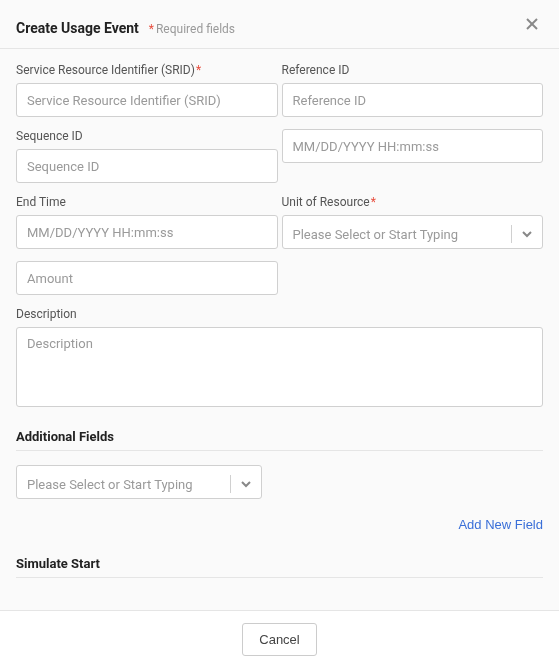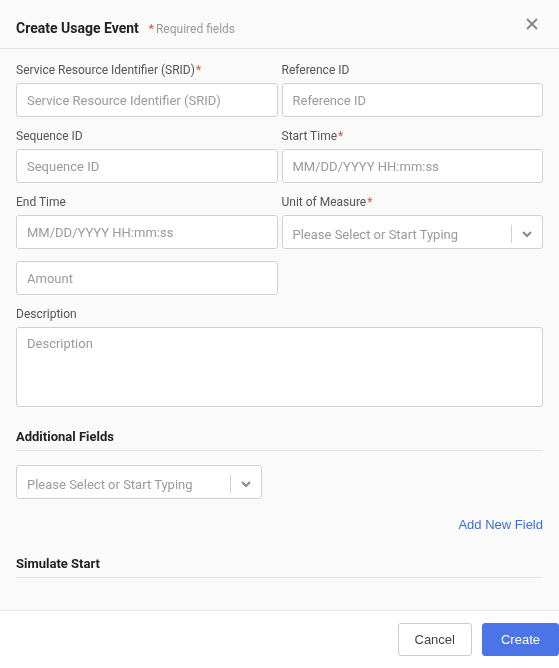--- a/index.html
+++ b/index.html
@@ -84,23 +84,23 @@
     .addl-select-wrap { width: 246px; }
     .addnew-row {
       display: flex; justify-content: flex-end;
       margin-top: 16px; margin-bottom: 6px; align-items: flex-end;
     }
     .link-btn {
       background: none; border: none; color: #3a6fd8;
       font-size: 13px; cursor: pointer; padding: 2px 0;
     }
     .footer {
-      display: flex; justify-content: flex-end;
+      display: flex; justify-content: center;
       gap: 10px;
-      padding: 12px 0;
+      padding: 12px 16px;
       border-top: 1px solid #e5e5e5;
       background: #fff;
     }
     .btn-secondary {
       background: #fff; border: 1px solid #ccc; color: #444;
       font-size: 13px; padding: 8px 16px; border-radius: 3px;
       cursor: pointer;
     }
     .btn-primary {
       background: #4a74e8; border: 1px solid #4a74e8; color: #fff;
@@ -136,31 +136,30 @@
       <label class="field-label"><span>Reference ID</span></label>
       <input type="text" class="text-input" placeholder="Reference ID" style="">
     </div>
 
     <div class="field">
       <label class="field-label"><span>Sequence ID</span></label>
       <input type="text" class="text-input" placeholder="Sequence ID" style="">
     </div>
 
     <div class="field">
-      <label class="field-label"><span>Start Time</span><span class="star">*</span></label>
       <input type="text" class="text-input" placeholder="MM/DD/YYYY HH:mm:ss" style="">
     </div>
 
     <div class="field">
       <label class="field-label"><span>End Time</span></label>
       <input type="text" class="text-input" placeholder="MM/DD/YYYY HH:mm:ss" style="">
     </div>
 
     <div class="field">
-      <label class="field-label"><span>Unit of Measure</span><span class="star">*</span></label>
+      <label class="field-label"><span>Unit of Resource</span><span class="star">*</span></label>
       <div class="select-box">
         <span class="select-placeholder">Please Select or Start Typing</span>
         <span class="select-right">
           <span class="select-divider"></span>
           <svg class="chevron-svg" viewBox="0 0 14 14">
               <polyline points="3,5 7,9 11,5"></polyline>
             </svg>
         </span>
       </div>
     </div>
@@ -193,14 +192,13 @@
     <button class="link-btn">Add New Field</button>
   </div>
 
   <div class="section-header">Simulate Start</div>
   <div class="divider-line"></div>
 
 </div>
 
 <div class="footer">
   <button class="btn-secondary">Cancel</button>
-  <button class="btn-primary">Create</button>
 </div>
 
 </body></html>

